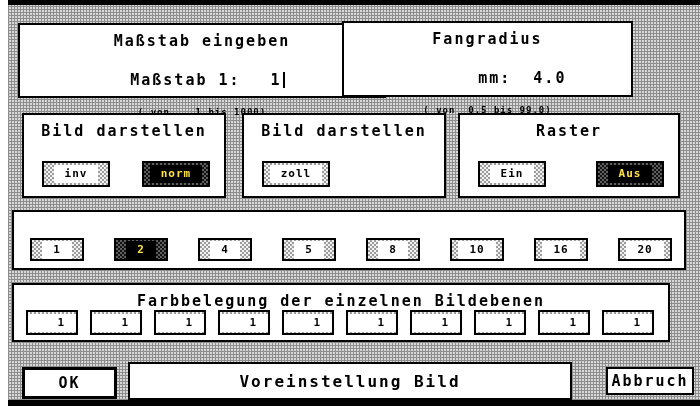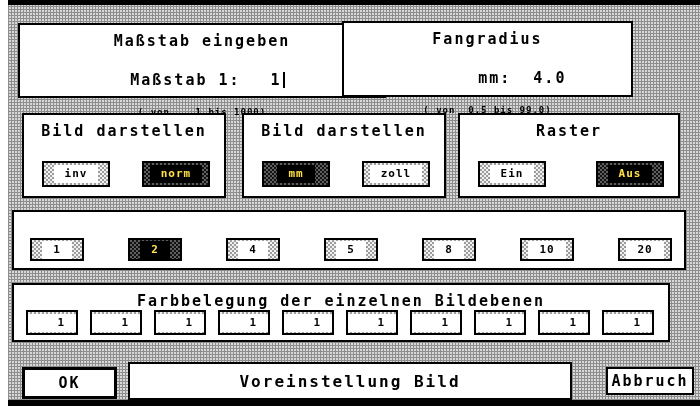--- a/index.html
+++ b/index.html
@@ -88,23 +88,20 @@
           </span>
           <span class="btn sel">
             <span class="btn-label">norm</span>
           </span>
         </div>
     </section>
 
     <section class="panel p-disp2">
       <div class="panel-title">Bild darstellen</div>
       <div class="btn-row">
-          <span class="btn sel">
-            <span class="btn-label">mm</span>
-          </span>
           <span class="btn">
             <span class="btn-label">zoll</span>
           </span>
         </div>
     </section>
 
     <section class="panel p-raster">
       <div class="panel-title">Raster</div>
       <div class="btn-row">
           <span class="btn">
@@ -128,20 +125,23 @@
             <span class="btn-label">4</span>
           </span>
           <span class="btn">
             <span class="btn-label">5</span>
           </span>
           <span class="btn">
             <span class="btn-label">8</span>
           </span>
           <span class="btn">
             <span class="btn-label">10</span>
+          </span>
+          <span class="btn">
+            <span class="btn-label">16</span>
           </span>
           <span class="btn">
             <span class="btn-label">20</span>
           </span>
         </div>
     </section>
 
     <section class="panel p-color">
       <div class="panel-title">Farbbelegung der einzelnen Bildebenen</div>
       <div class="btn-row">

